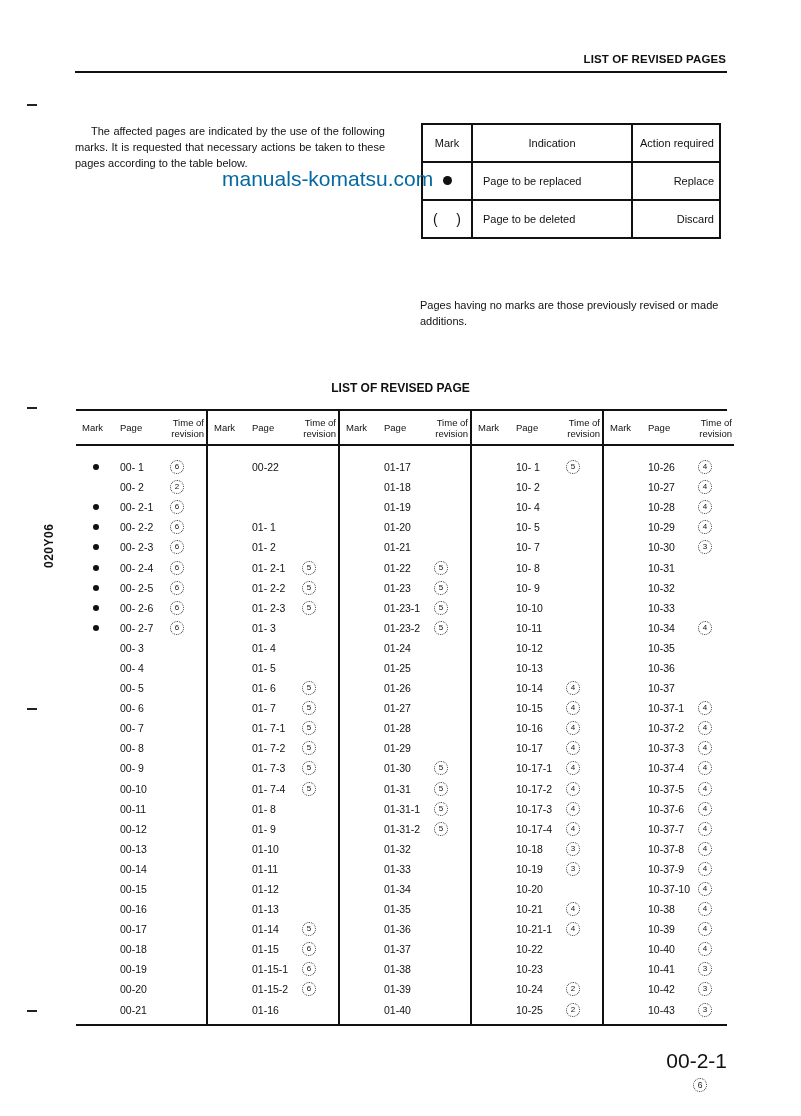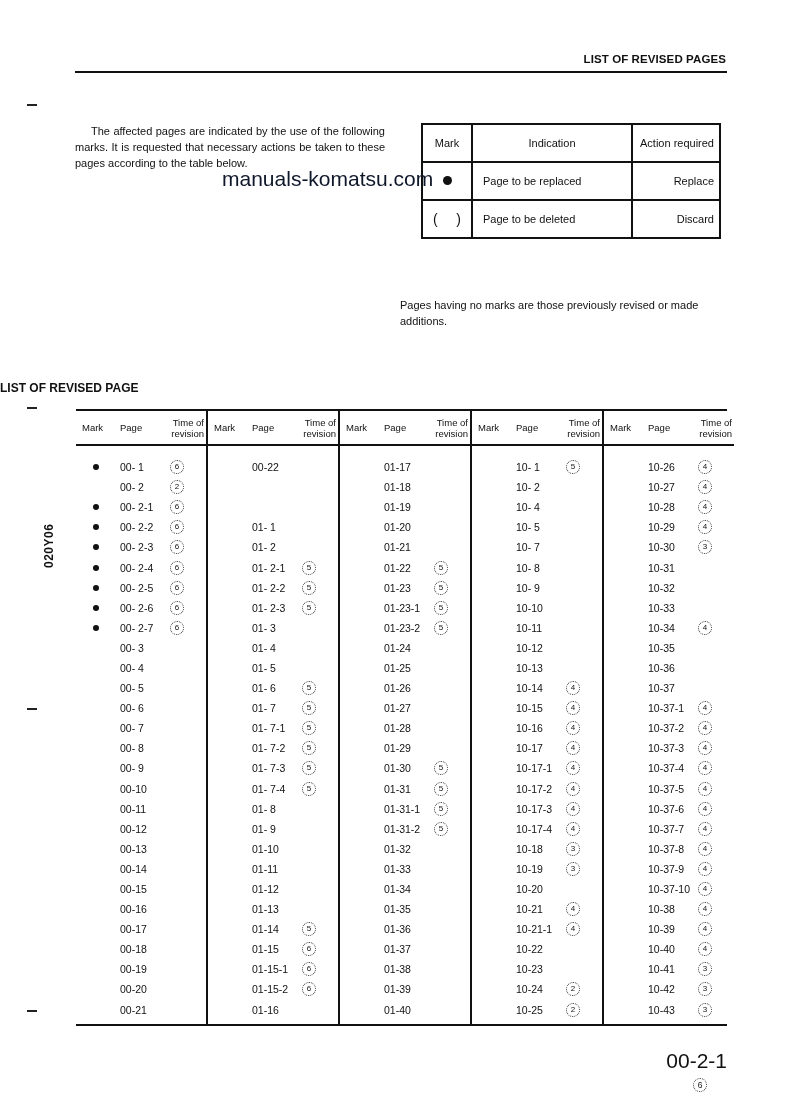--- a/index.html
+++ b/index.html
@@ -8,35 +8,35 @@
   .abs { position: absolute; }
 
   .hdr-title { right: 75px; top: 53px; font-size: 11.5px; font-weight: bold; letter-spacing: 0.1px; }
   .hdr-rule { left: 75px; top: 71px; width: 652px; height: 2px; background: #111; }
 
   .margin-tick { width: 10px; height: 2px; background: #222; left: 27px; }
 
   .intro { left: 75px; top: 123px; width: 310px; font-size: 11px; line-height: 16px; text-align: justify; }
   .intro .indent { display: inline-block; width: 16px; }
 
-  .watermark { left: 222px; top: 167px; font-size: 21px; color: #0f172a; letter-spacing: 0px; }
+  .watermark { left: 222px; top: 167px; font-size: 21px; color: #0369a1; letter-spacing: 0px; }
 
   table.legend { position: absolute; left: 421px; top: 123px; border-collapse: collapse; font-size: 11px; }
   table.legend td { border: 2px solid #111; height: 36px; padding: 0 10px; }
   table.legend td.mk { width: 27px; text-align: center; padding: 0 10px; }
   table.legend td.ind { width: 138px; }
   table.legend td.act { width: 76px; text-align: right; padding: 0 5px; }
   table.legend tr.head td.ind { text-align: center; }
   .dot-big { display: inline-block; width: 9px; height: 9px; border-radius: 50%; background: #111; }
   .paren { display: inline-flex; justify-content: space-between; width: 28px; font-size: 14px; }
   .circ-empty { display: inline-block; width: 10px; height: 10px; border: 1px dotted #444; border-radius: 50%; }
 
-  .note { left: 400px; top: 297px; width: 310px; font-size: 11px; line-height: 16px; }
-
-  .list-title { left: 0; width: 801px; top: 381px; text-align: left; font-size: 12px; font-weight: bold; }
+  .note { left: 420px; top: 297px; width: 310px; font-size: 11px; line-height: 16px; }
+
+  .list-title { left: 0; width: 801px; top: 381px; text-align: center; font-size: 12px; font-weight: bold; }
 
   .side-code { left: 42px; top: 568px; transform: rotate(-90deg); transform-origin: left top; font-size: 12px; font-weight: bold; letter-spacing: 0.5px; }
 
   .rev-table { left: 76px; top: 409px; width: 651px; border-top: 2px solid #111; border-bottom: 2px solid #111; display: flex; }
   .rev-col { width: 130px; border-left: 2px solid #111; }
   .rev-col:first-child { border-left: none; }
   .col-head { height: 33px; border-bottom: 2px solid #111; display: flex; align-items: center; font-size: 9.5px; }
   .col-head .h-mark { width: 36px; padding-left: 6px; box-sizing: border-box; }
   .col-head .h-page { width: 46px; padding-left: 8px; box-sizing: border-box; }
   .col-head .h-time { width: 48px; text-align: right; padding-right: 2px; box-sizing: border-box; line-height: 11px; }

